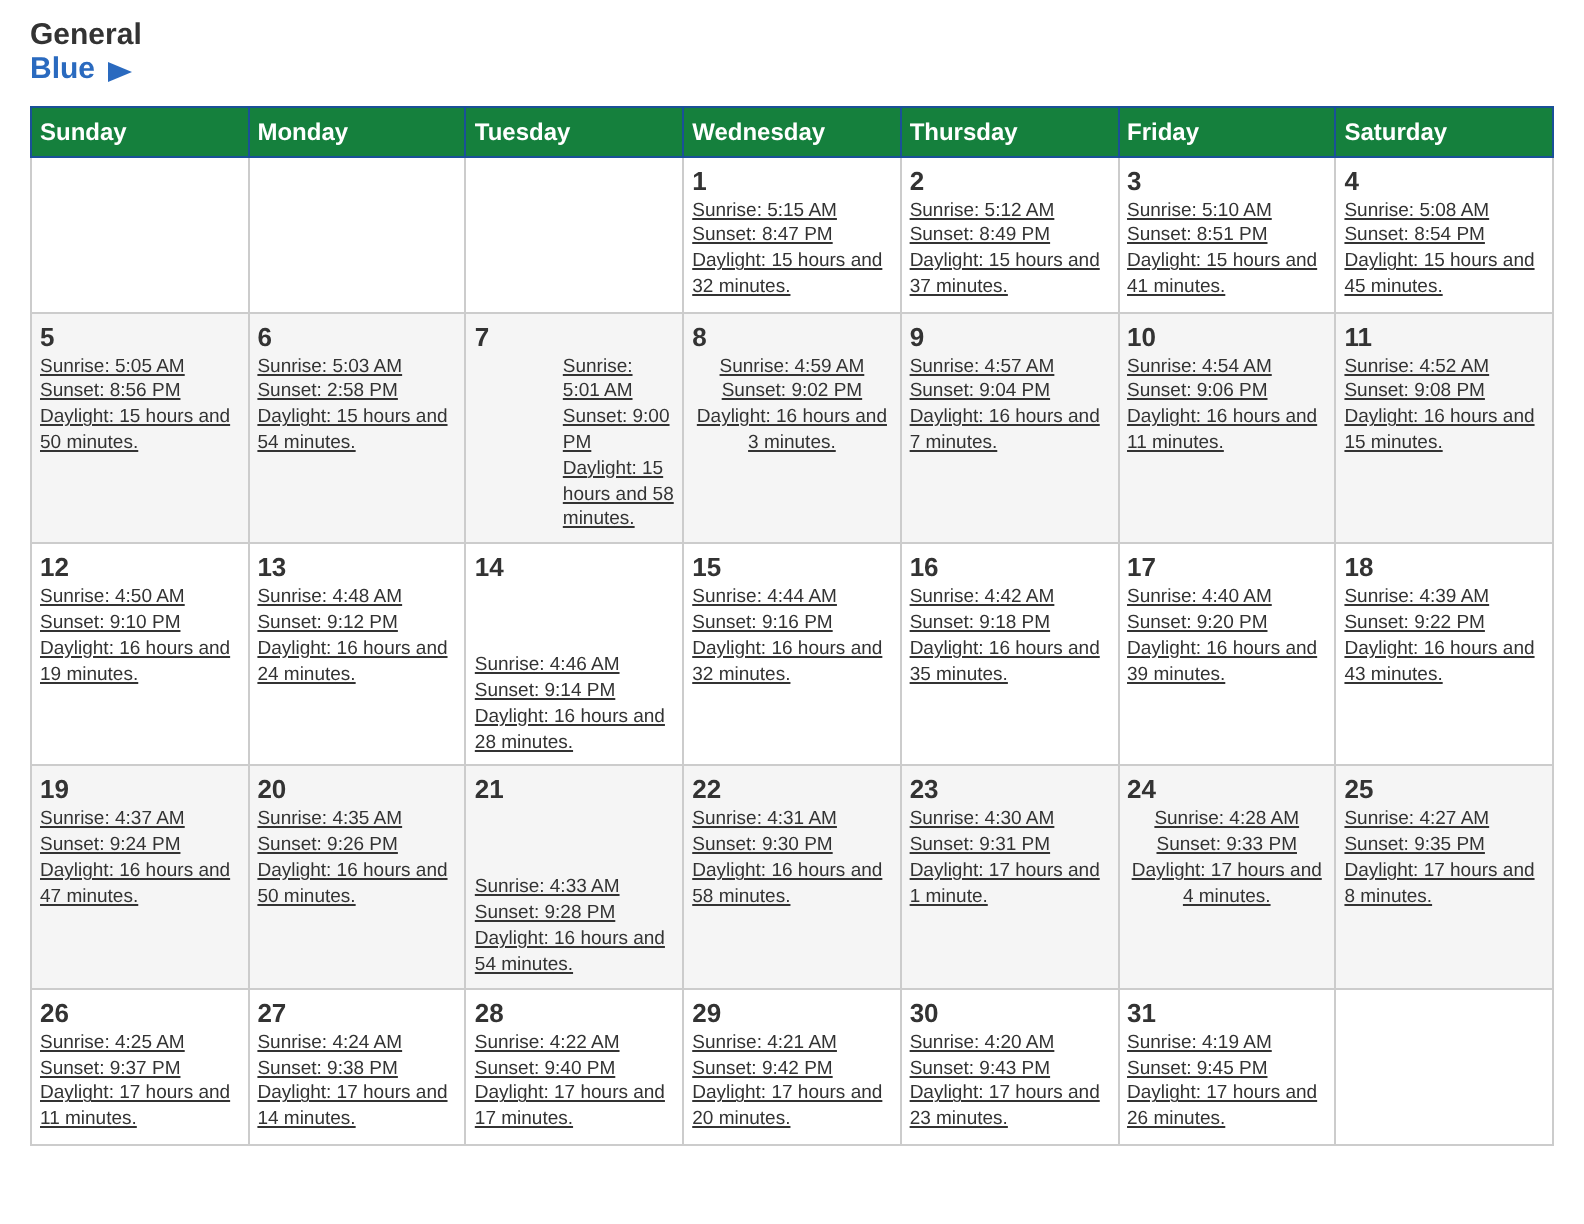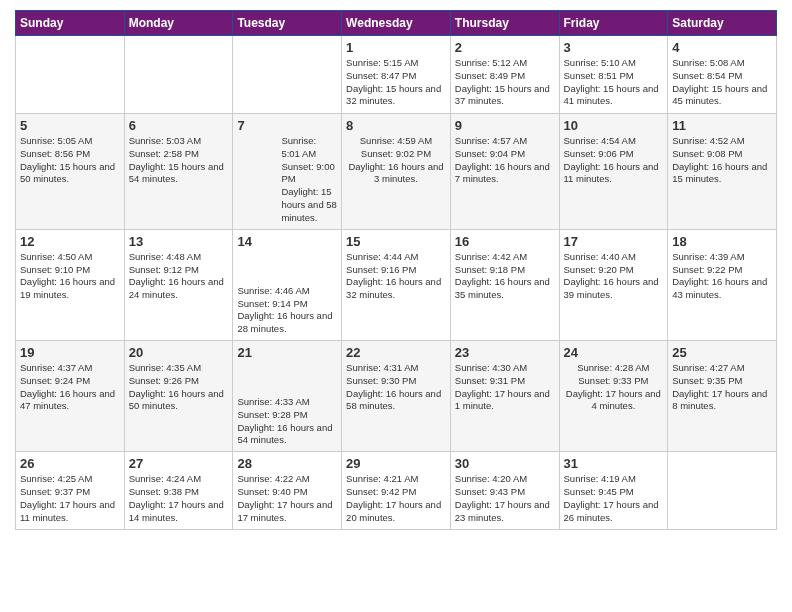--- a/index.html
+++ b/index.html
@@ -38,21 +38,21 @@
     .location {
       font-size: 14px;
       color: #333;
     }
     table {
       width: 100%;
       border-collapse: collapse;
       table-layout: fixed;
     }
     thead tr th {
-      background-color: #701a75;
+      background-color: #15803d;
       color: #fff;
       font-size: 12px;
       font-weight: bold;
       padding: 5px 4px;
       text-align: left;
       border: 1px solid #1a5098;
     }
     tbody tr td {
       border: 1px solid #ccc;
       vertical-align: top;
@@ -69,29 +69,46 @@
       font-size: 13px;
       font-weight: bold;
       color: #333;
       display: block;
       margin-bottom: 2px;
     }
     .day-info {
       font-size: 9.5px;
       color: #333;
       line-height: 1.35;
+      text-decoration: underline;
     }
     .empty-cell {
       background: #fff !important;
     }
   </style>
 </head>
 <body>
 
 <div class="page">
+  <div class="header">
+    <div class="logo">
+  <div style="font-family:Arial,sans-serif;line-height:1.1;">
+    <div style="font-size:15px;font-weight:bold;color:#333;">General</div>
+    <div style="font-size:15px;font-weight:bold;color:#2a6abf;display:flex;align-items:center;gap:2px;">Blue
+      <svg width="18" height="18" viewBox="0 0 18 18">
+        <polygon points="4,4 16,9 4,14" fill="#2a6abf"></polygon>
+      </svg>
+    </div>
+  </div>
+</div>
+    <div class="title-block">
+      <div class="month-year"></div>
+      <div class="location"></div>
+    </div>
+  </div>
 
   <table>
     <thead>
       <tr>
       <th>Sunday</th>
           <th>Monday</th>
           <th>Tuesday</th>
           <th>Wednesday</th>
           <th>Thursday</th>
           <th>Friday</th>

